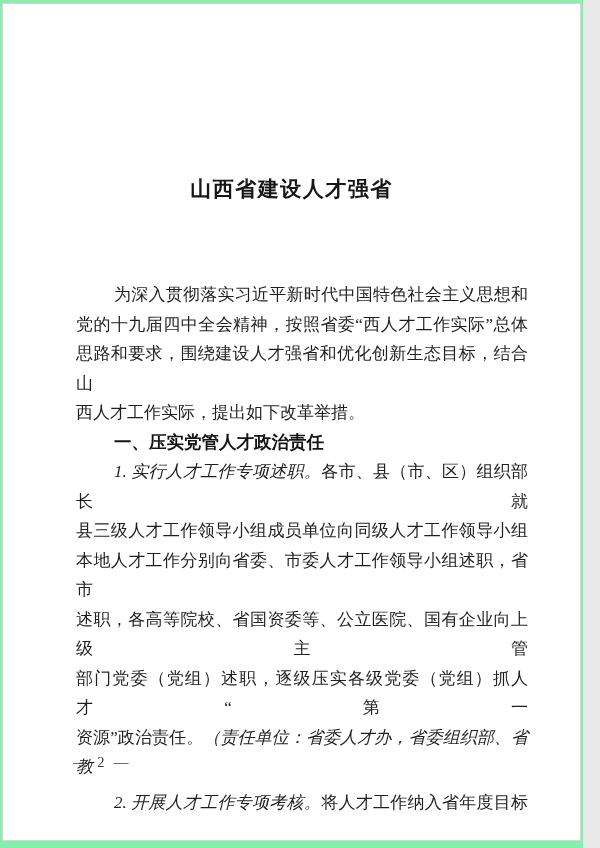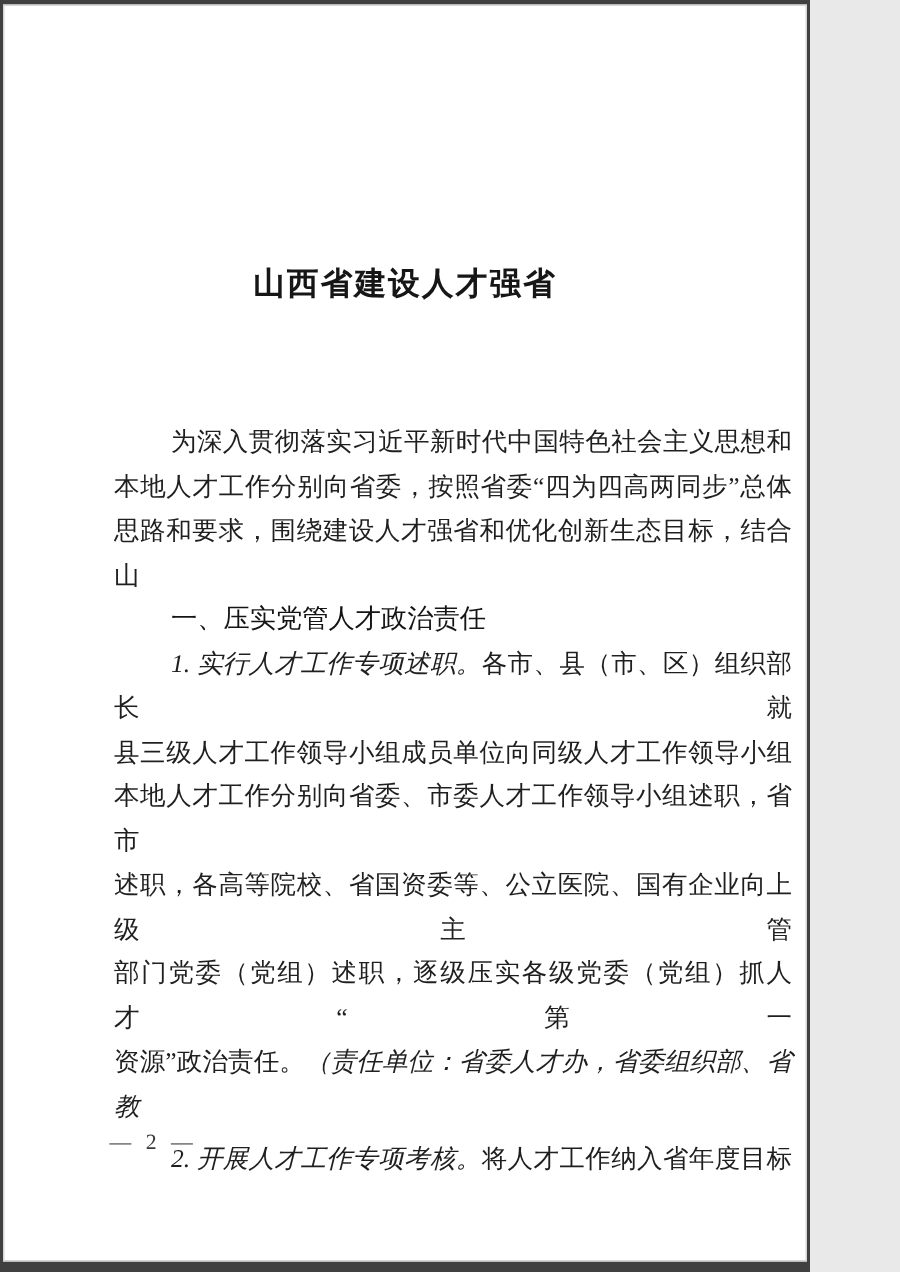--- a/index.html
+++ b/index.html
@@ -1,21 +1,21 @@
 <!DOCTYPE html>
 <html><head>
 <meta charset="utf-8">
 <style>
   * { margin: 0; padding: 0; box-sizing: border-box; }
   html, body { background: #e9e9e9; }
   .stage {
     position: relative;
-    width: 540px;
+    width: 583px;
     height: 848px;
-    background: #404040;
+    background: #86efac;
     overflow: hidden;
     font-family: "Liberation Serif", "DejaVu Serif", serif;
   }
   .page {
     position: absolute;
     left: 2px; right: 2px; top: 3px; bottom: 7px;
     background: #ffffff;
     border: 1px solid #d6d6d6;
   }
   .doc-title {
@@ -44,21 +44,21 @@
     text-align: justify;
     text-align-last: justify;
     text-justify: inter-character;
   }
   .line.indent { text-indent: 38px; }
   .run-n { }
   .run-kai { font-style: italic; }
   .run-lead { font-style: italic; }
   .run-h {
     font-family: "Liberation Sans", "DejaVu Sans", sans-serif;
-    font-weight: normal;
+    font-weight: bold;
     font-size: 17.5px;
     color: #141414;
   }
   .page-number {
     position: absolute;
     top: 750px;
     left: 70px;
     font-size: 14.5px;
     letter-spacing: 3px;
     color: #3a3a3a;
@@ -70,22 +70,23 @@
 <div class="stage">
   <div class="page">
 
     <div class="doc-title">
       <div class="title-line">山西省建设人才强省</div>
     </div>
 
     <div class="doc-body" id="doc-body">
         <div class="para">
           <div class="line fill indent"><span class="run-n">为深入贯彻落实习近平新时代中国特色社会主义思想和</span></div>
-          <div class="line fill"><span class="run-n">本地人才工作分别向省委，按照省委“四为四高两同步”总体</span></div>
+          <div class="line fill"><span class="run-n">党的十九届四中全会精神，按照省委“西人才工作实际”总体</span></div>
           <div class="line fill"><span class="run-n">思路和要求，围绕建设人才强省和优化创新生态目标，结合山</span></div>
+          <div class="line"><span class="run-n">西人才工作实际，提出如下改革举措。</span></div>
         </div>
         <div class="para">
           <div class="line indent"><span class="run-h">一、压实党管人才政治责任</span></div>
         </div>
         <div class="para">
           <div class="line fill indent"><span class="run-lead">1. 实行人才工作专项述职。</span><span class="run-n">各市、县（市、区）组织部长就</span></div>
           <div class="line fill"><span class="run-n">县三级人才工作领导小组成员单位向同级人才工作领导小组</span></div>
           <div class="line fill"><span class="run-n">本地人才工作分别向省委、市委人才工作领导小组述职，省市</span></div>
           <div class="line fill"><span class="run-n">述职，各高等院校、省国资委等、公立医院、国有企业向上级主管</span></div>
           <div class="line fill"><span class="run-n">部门党委（党组）述职，逐级压实各级党委（党组）抓人才“第一</span></div>

